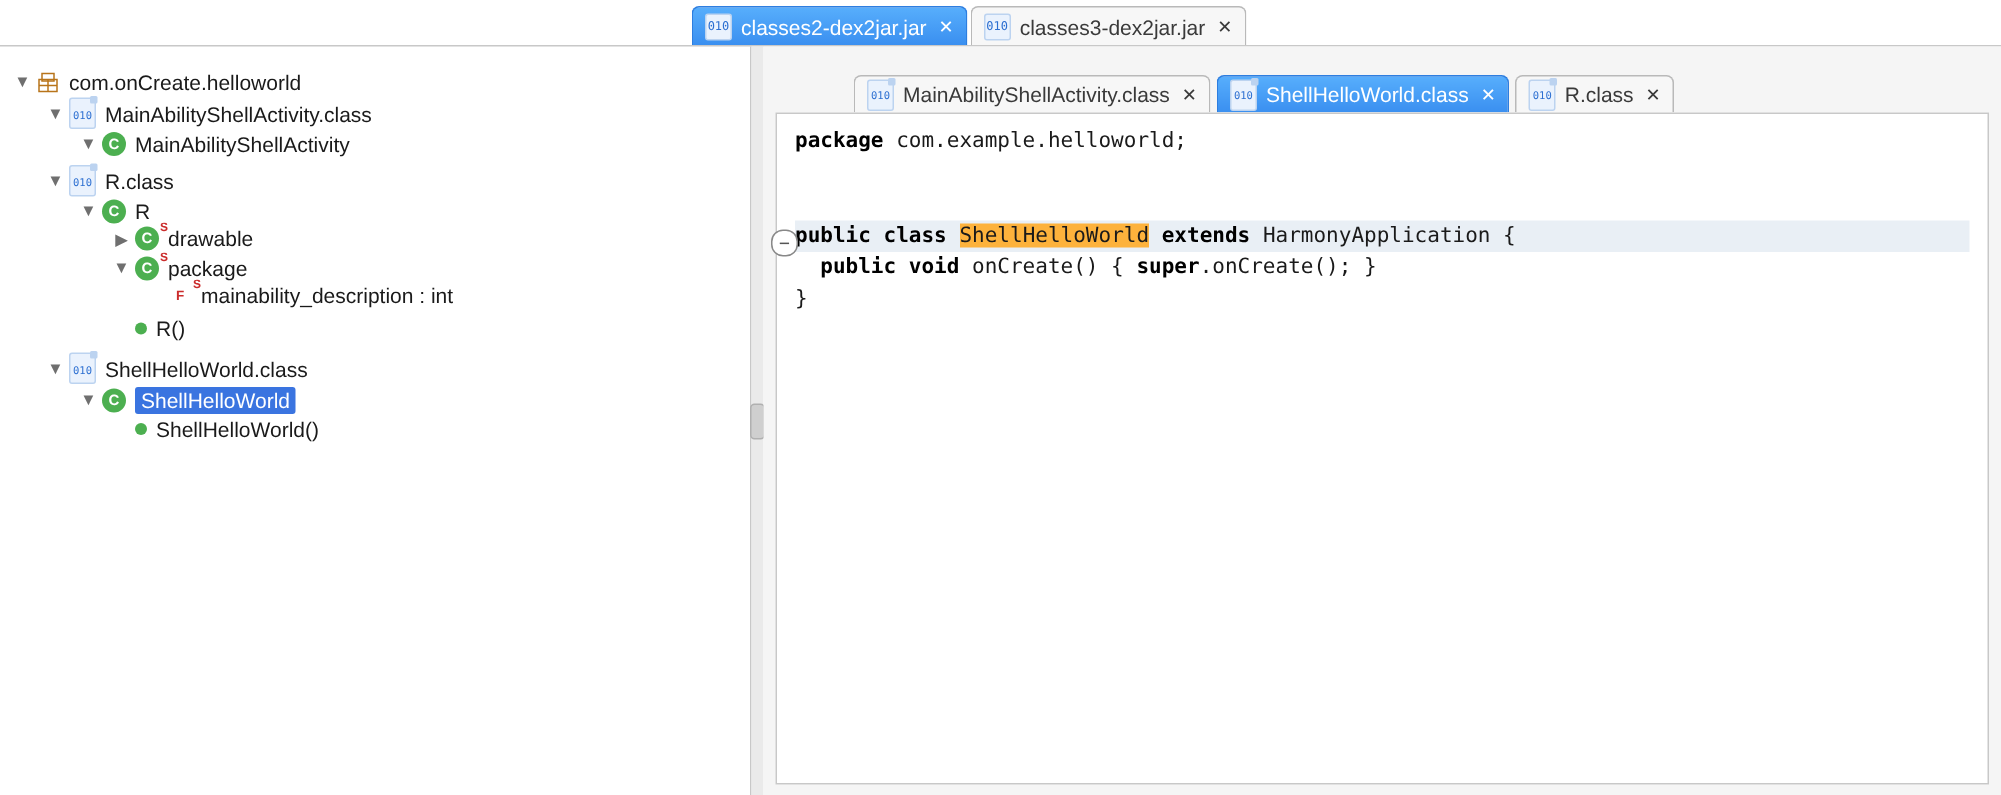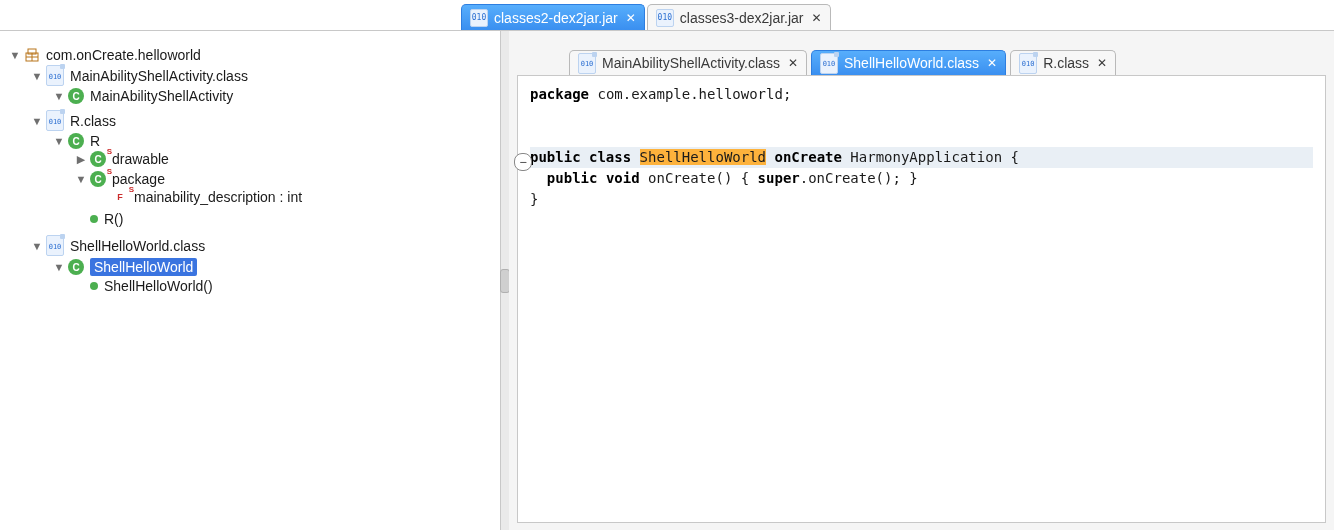--- a/index.html
+++ b/index.html
@@ -190,19 +190,19 @@
         <span class="ic ic-classfile">010</span>
         <span>R.class</span>
         <span class="close">✕</span>
       </div>
     </div>
     <div class="code-area">
       <div class="gutter">−</div>
       <div><span class="kw">package</span> <span>com.example.helloworld;</span></div>
       <div>&nbsp;</div>
       <div>&nbsp;</div>
-      <div class="line-bg"><span class="kw">public</span> <span class="kw">class</span> <span class="hl">ShellHelloWorld</span> <span class="kw">onCreate</span> <span>HarmonyApplication {</span></div>
+      <div class="line-bg"><span class="kw">public</span> <span class="kw">class</span> <span class="hl">ShellHelloWorld</span> <span class="kw">extends</span> <span>HarmonyApplication {</span></div>
       <div>&nbsp;&nbsp;<span class="kw">public</span> <span class="kw">void</span> <span>onCreate() { </span><span class="kw">super</span><span>.onCreate(); }</span></div>
       <div>}</div>
     </div>
   </div>
 </div>
 </div>
 
 </body></html>

